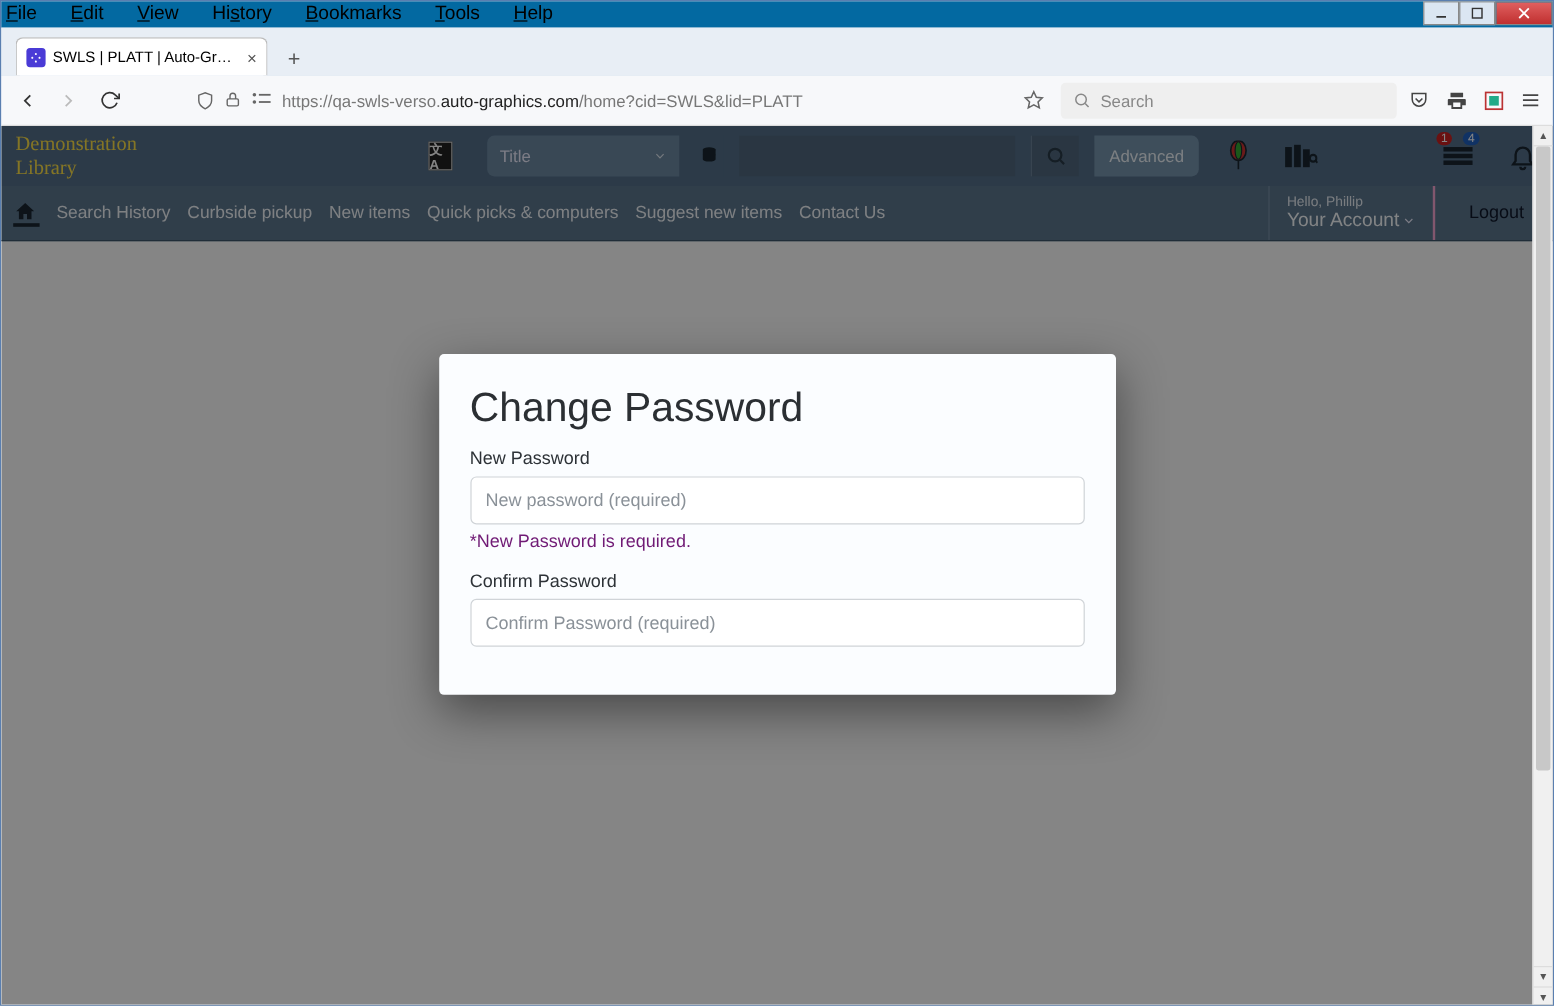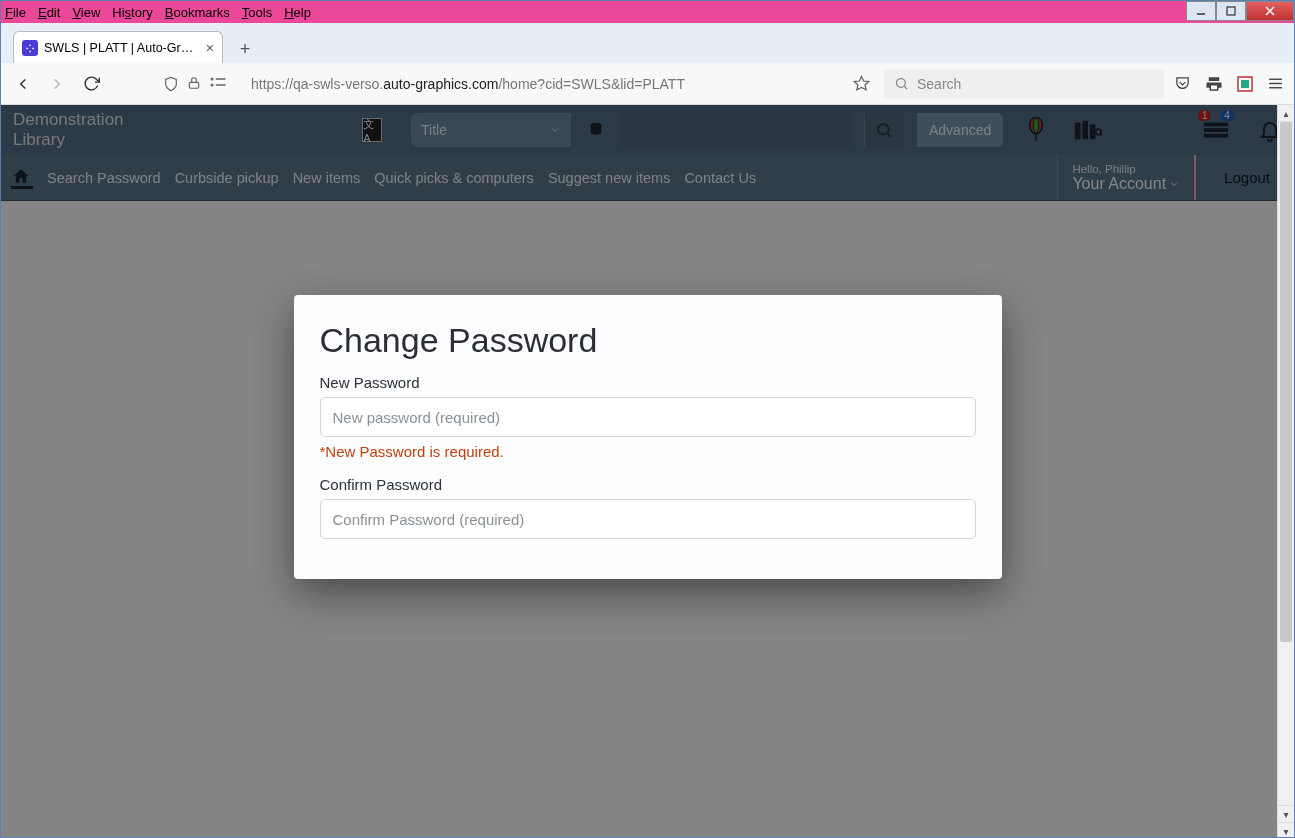--- a/index.html
+++ b/index.html
@@ -1,20 +1,20 @@
 <!DOCTYPE html>
 <html><head>
 <meta charset="utf-8">
 <style>
   * { box-sizing: border-box; margin: 0; padding: 0; }
   html, body { width: 1295px; height: 838px; font-family: "Segoe UI", Arial, sans-serif; overflow: hidden; }
   body { background: #c8d8e8; border: 1px solid #5a7fb0; position: relative; }
 
   
-  .os-menubar { height: 22px; background: #ec4899; display: flex; align-items: center; padding: 0 4px; font-size: 13px; }
+  .os-menubar { height: 22px; background: #0369a1; display: flex; align-items: center; padding: 0 4px; font-size: 16px; gap: 16px; }
   .os-menubar span { margin-right: 12px; cursor: default; }
   .os-menubar span u { text-decoration: underline; }
 
   
   .win-controls { position: absolute; top: 0; right: 0; display: flex; }
   .win-btn { width: 30px; height: 20px; border: 1px solid #888; display:flex; align-items:center; justify-content:center; font-size:11px; background:#dbe6f2; }
   .win-btn.close { background: linear-gradient(#e06060,#c03030); color:#fff; width:48px; }
   .win-btn svg { width:10px; height:10px; }
 
   
@@ -22,43 +22,43 @@
   .browser-tab { background:#fff; border:1px solid #bbb; border-bottom:none; border-radius:6px 6px 0 0; height:32px; display:flex; align-items:center; padding:0 8px; font-size:12.5px; width:210px; }
   .tab-favicon { width:16px; height:16px; background:#4a3bd6; border-radius:3px; margin-right:6px; display:flex;align-items:center;justify-content:center;color:#fff;font-size:10px;font-weight:bold;}
   .tab-title { flex:1; white-space:nowrap; overflow:hidden; text-overflow:ellipsis; }
   .tab-close { margin-left:6px; font-size:14px; color:#555; }
   .new-tab-btn { width:28px; height:28px; display:flex;align-items:center;justify-content:center; font-size:18px; color:#555; }
 
   
   .addr-bar { height:42px; background:#f7f8fa; border-bottom:1px solid #ddd; display:flex; align-items:center; padding:0 10px; gap:10px; }
   .nav-btn { width:24px; height:24px; display:flex;align-items:center;justify-content:center; color:#666; }
   .nav-btn.disabled { color:#bbb; }
-  .url-box { flex:1; display:flex; align-items:center; gap:24px; font-size:14px; color:#777; }
+  .url-box { flex:1; display:flex; align-items:center; gap:8px; font-size:14px; color:#777; }
   .url-box .icons { display:flex; gap:8px; color:#666; }
   .url-text { flex:1; white-space:nowrap; overflow:hidden; }
   .url-text .domain { color:#222; }
   .star-icon { color:#666; margin-right:4px;}
   .search-box { width:280px; height:30px; background:#efefef; border-radius:4px; display:flex;align-items:center; padding:0 10px; gap:8px; color:#888; font-size:14px;}
   .right-icons { display:flex; gap:14px; align-items:center; color:#444; }
 
   
   .page-wrap { position:relative; height:calc(838px - 22px - 40px - 42px); background:#fff; display:flex; }
   .page-content { flex:1; overflow:hidden; position:relative; }
   .page-scroll { position:absolute; right:0; top:0; bottom:0; width:17px; background:#f0f0f0; border-left:1px solid #ddd; }
   .scroll-up, .scroll-down { height:17px; display:flex;align-items:center;justify-content:center; font-size:10px; color:#555;}
   .scroll-up{border-bottom:1px solid #ddd;}
   .scroll-down{position:absolute;bottom:17px;left:0;right:0;border-top:1px solid #ddd;}
   .scroll-down2{position:absolute;bottom:0;left:0;right:0;height:17px;display:flex;align-items:center;justify-content:center;font-size:10px;color:#555;border-top:1px solid #ddd;}
   .scroll-thumb{position:absolute; top:17px; left:2px; right:2px; height:520px; background:#c8c8c8; border-radius:2px;}
 
   
   .lib-header { height:50px; background:#55708b; color:#fff; display:flex; align-items:center; padding:0 12px; gap:10px;}
-  .lib-title { font-size:17px; color:#e5e5e5; font-weight:400; }
+  .lib-title { font-size:17px; color:#fde047; font-weight:400;font-family:Liberation Serif, serif; }
   .lib-header .spacer1 { flex:0 0 180px; }
-  .lang-icon { width:22px;height:24px; background:#222; border:1px solid #ccc; display:flex;align-items:center;justify-content:center;font-size:11px;color:#fff;}
+  .lang-icon { width:22px;height:24px; background:#222; border:1px solid #ccc; display:flex;align-items:center;justify-content:center;font-size:11px;color:#fff;font-weight:bold;}
   .search-group { display:flex; align-items:center;gap:13px; }
   .title-select { width:160px; height:34px; background:#6e8aa4; border-radius:6px 0 0 6px; display:flex;align-items:center; padding:0 10px; font-size:14px; color:#eef; justify-content:space-between;}
   .db-icon { width:24px; height:34px; display:flex;align-items:center;justify-content:center; background:#55708b;}
   .lib-search-input { width:230px; height:34px; background:#51697f; border:none; }
   .lib-search-btn { width:40px;height:34px; background:#51697f; display:flex;align-items:center;justify-content:center; border-left:1px solid #6b839a;}
   .adv-btn { height:34px; background:#7896af; border-radius:0 6px 6px 0; display:flex;align-items:center; padding:0 12px; font-size:14px; color:#eef4f9;}
   .lib-header .flex1 { flex:1; }
   .hdr-icon { width:28px; height:28px; display:flex;align-items:center;justify-content:center; }
   .notif-list { position:relative; }
   .badge { position:absolute; background:#c22; color:#fff; border-radius:8px; font-size:10px; padding:0 4px; top:-6px; }
@@ -71,26 +71,26 @@
   .acct-box { border-left:1px solid #7a92a8; border-right:2px solid #f9a8d4; padding:0 14px; height:100%; display:flex; flex-direction:column; justify-content:center;}
   .hello-text{font-size:11.5px;color:#e8eef4;}
   .acct-text{font-size:16px;color:#f8fbfd; display:flex;align-items:center;gap:2px;}
   .logout-link{padding:0 14px;font-size:15px;color:#0f172a;}
 
   
   .overlay { position:absolute; inset:0; background:rgba(0,0,0,0.48); }
   .page-inner { position:absolute; inset:0; background:#fff; }
 
   
-  .modal { position:absolute; left:50%; top:190px; transform:translateX(-50%); width:708px; background:#fbfdff; border-radius:4px; box-shadow:0 14px 40px rgba(0,0,0,0.45); padding:26px 26px 34px 26px;}
+  .modal { position:absolute; left:50%; top:190px; transform:translateX(-50%); width:564px; background:#fbfdff; border-radius:4px; box-shadow:0 14px 40px rgba(0,0,0,0.45); padding:26px 26px 34px 26px;}
   .modal h1{ font-size:34px; font-weight:400; color:#2b2f33; margin-bottom:14px;}
   .modal label{ display:block; font-size:15px; color:#2d3237; margin-bottom:6px;}
   .modal input{ width:100%; height:40px; border:1px solid #d0d4d8; border-radius:5px; padding:0 12px; font-size:15px; color:#c2410c; background:#fff; margin-bottom:6px;}
   .modal input::placeholder{color:#8a9198;}
-  .err-text{ font-size:15px; color:#c2410c; margin-bottom:16px;}
+  .err-text{ font-size:15px; color:#701a75; margin-bottom:16px;}
   .modal-actions{ display:flex; justify-content:flex-end; gap:10px; margin-top:14px;}
   .btn{ height:38px; padding:0 18px; border:none; border-radius:5px; font-size:15.5px; color:#fff; display:flex;align-items:center;}
   .btn-submit{ background:#8fc8ee; }
   .btn-cancel{ background:#2196e3; }
 
   svg { display:block; }
 </style>
 </head>
 <body>
 
@@ -285,21 +285,21 @@
             </svg>
           </div>
       </div>
 
       <div class="nav-row">
         <div class="nav-home">
             <svg width="20" height="18" viewBox="0 0 24 24" fill="#1a2630">
               <path d="M12 3l10 9h-3v9h-5v-6h-4v6H5v-9H2l10-9z"></path>
             </svg>
           </div>
-        <span>Search Password</span>
+        <span>Search History</span>
         <span>Curbside pickup</span>
         <span>New items</span>
         <span>Quick picks &amp; computers</span>
         <span>Suggest new items</span>
         <span>Contact Us</span>
         <div class="flex1"></div>
         <div class="acct-box">
           <div class="hello-text">Hello, Phillip</div>
           <div class="acct-text">
               <span>Your Account</span>

